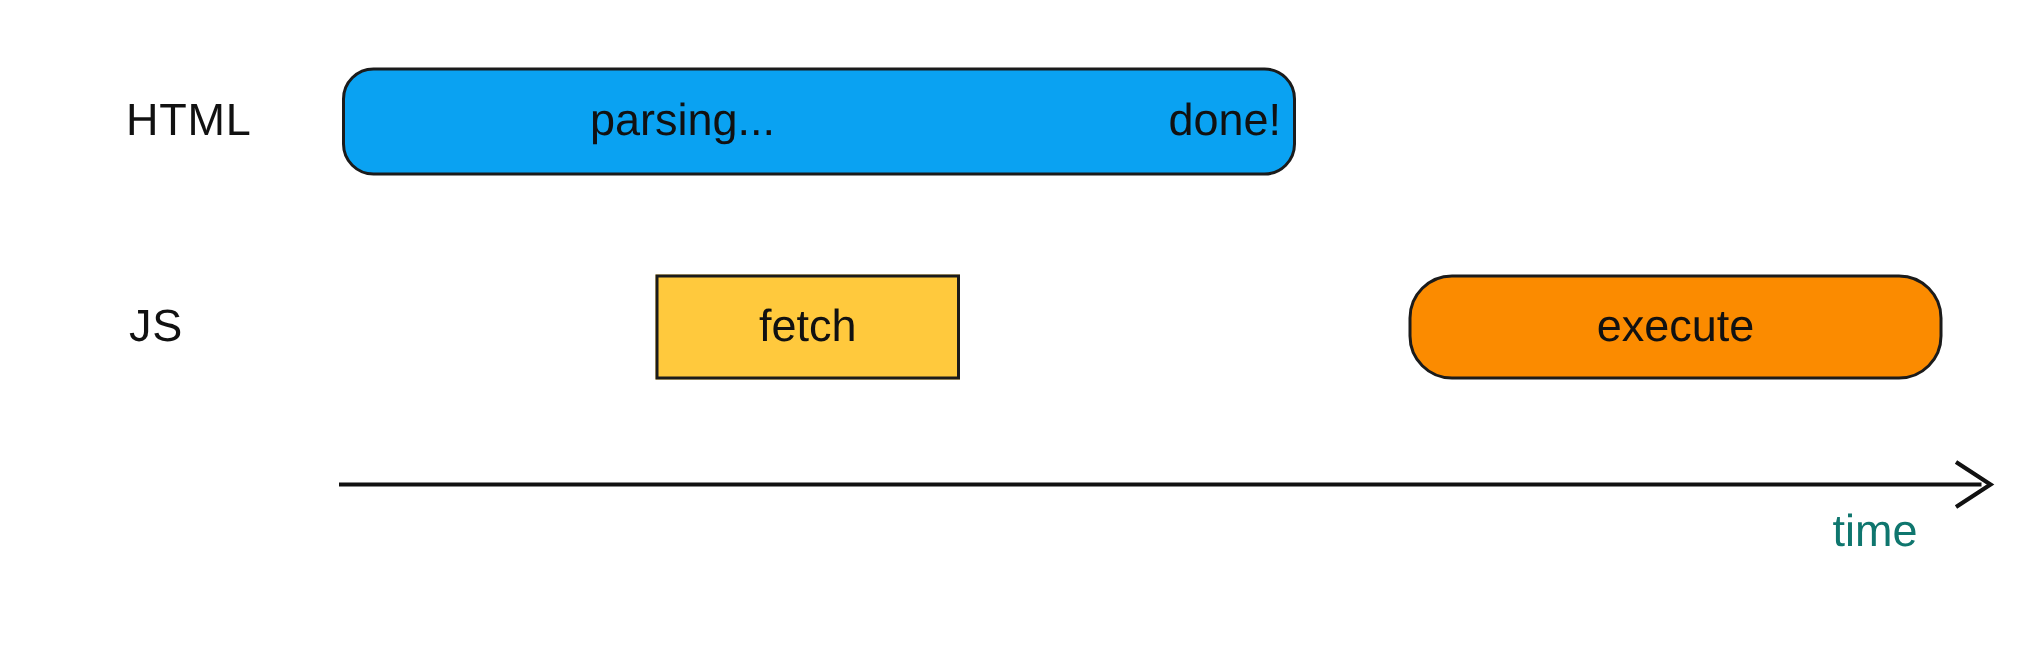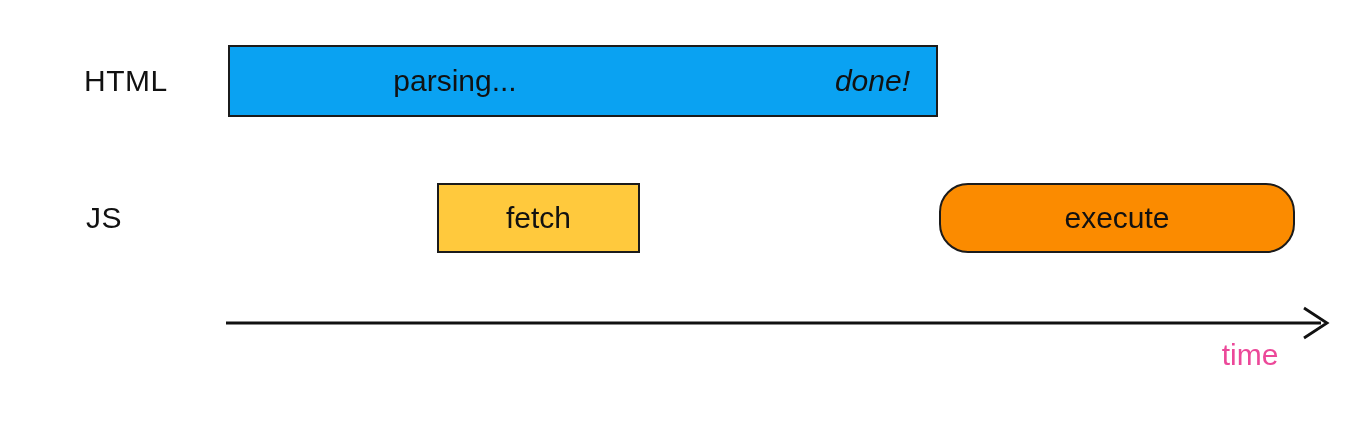--- a/index.html
+++ b/index.html
@@ -31,38 +31,37 @@
   .bar {
     position: absolute;
     box-sizing: border-box;
     border: 2.5px solid #1b1b1b;
     display: flex;
     align-items: center;
     justify-content: center;
     font-size: 30px;
     color: #111111;
   }
-  .bar-parsing { left: 228px; top: 45px; width: 710px; height: 72px; }
+  .bar-parsing { left: 228px; top: 45px; width: 636px; height: 72px; border-radius: 21px; }
   .bar-fetch   { left: 437px; top: 183px; width: 203px; height: 70px; }
   .bar-execute { left: 939px; top: 183px; width: 356px; height: 70px; border-radius: 29px; }
 
   .bar-parsing .inner-left {
     position: absolute;
     left: 0;
     width: 450px;
     top: 50%;
     transform: translateY(-50%);
     text-align: center;
   }
   .bar-parsing .inner-right {
     position: absolute;
-    right: 26px;
+    right: 8px;
     top: 50%;
     transform: translateY(-50%);
-    font-style: italic;
   }
 
   .time-arrow {
     position: absolute;
     left: 220px;
     top: 301px;
     width: 1115px;
     height: 44px;
   }
   .time-arrow path, .time-arrow line {
@@ -71,21 +70,21 @@
     fill: none;
   }
 
   .time-axis-label {
     position: absolute;
     left: 1185px;
     top: 338px;
     width: 130px;
     text-align: center;
     font-size: 30px;
-    color: #ec4899;
+    color: #0f766e;
   }
 </style>
 </head>
 <body>
 
 <div class="canvas">
 
   <div class="row-label row-label-html">HTML</div>
 
   <div class="bar bar-parsing" style="background-color: rgb(10, 162, 242);">

